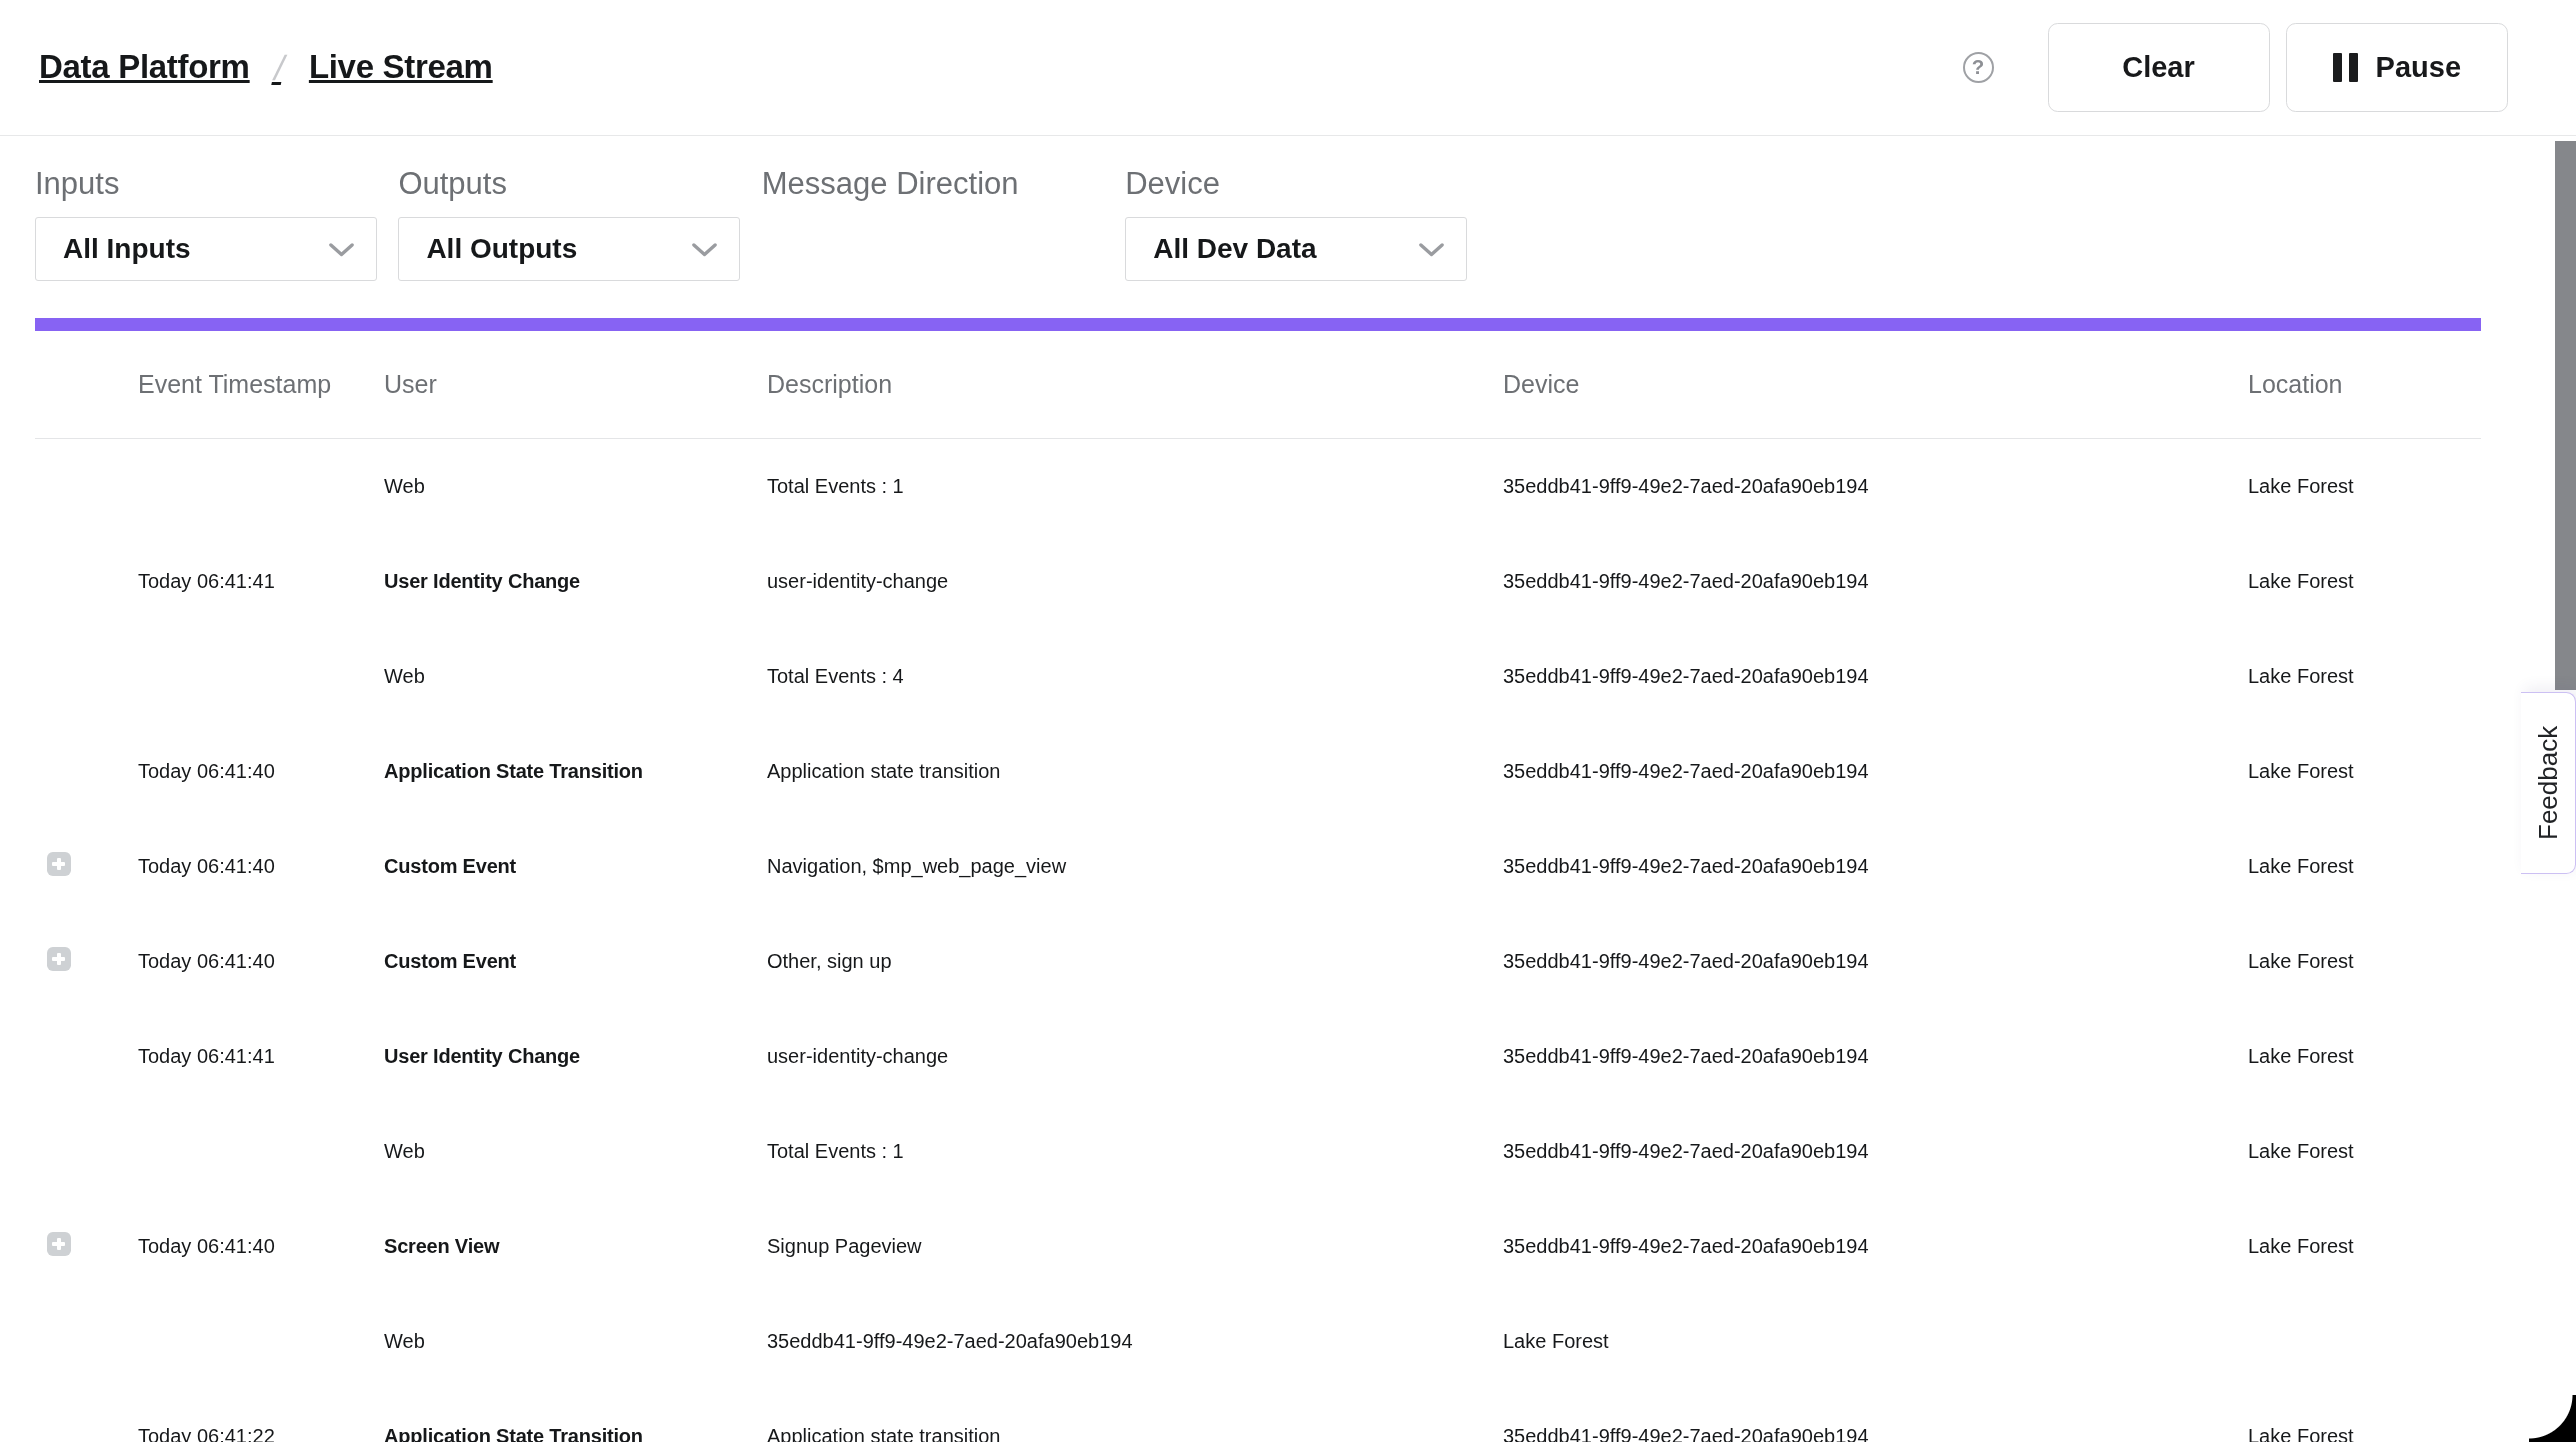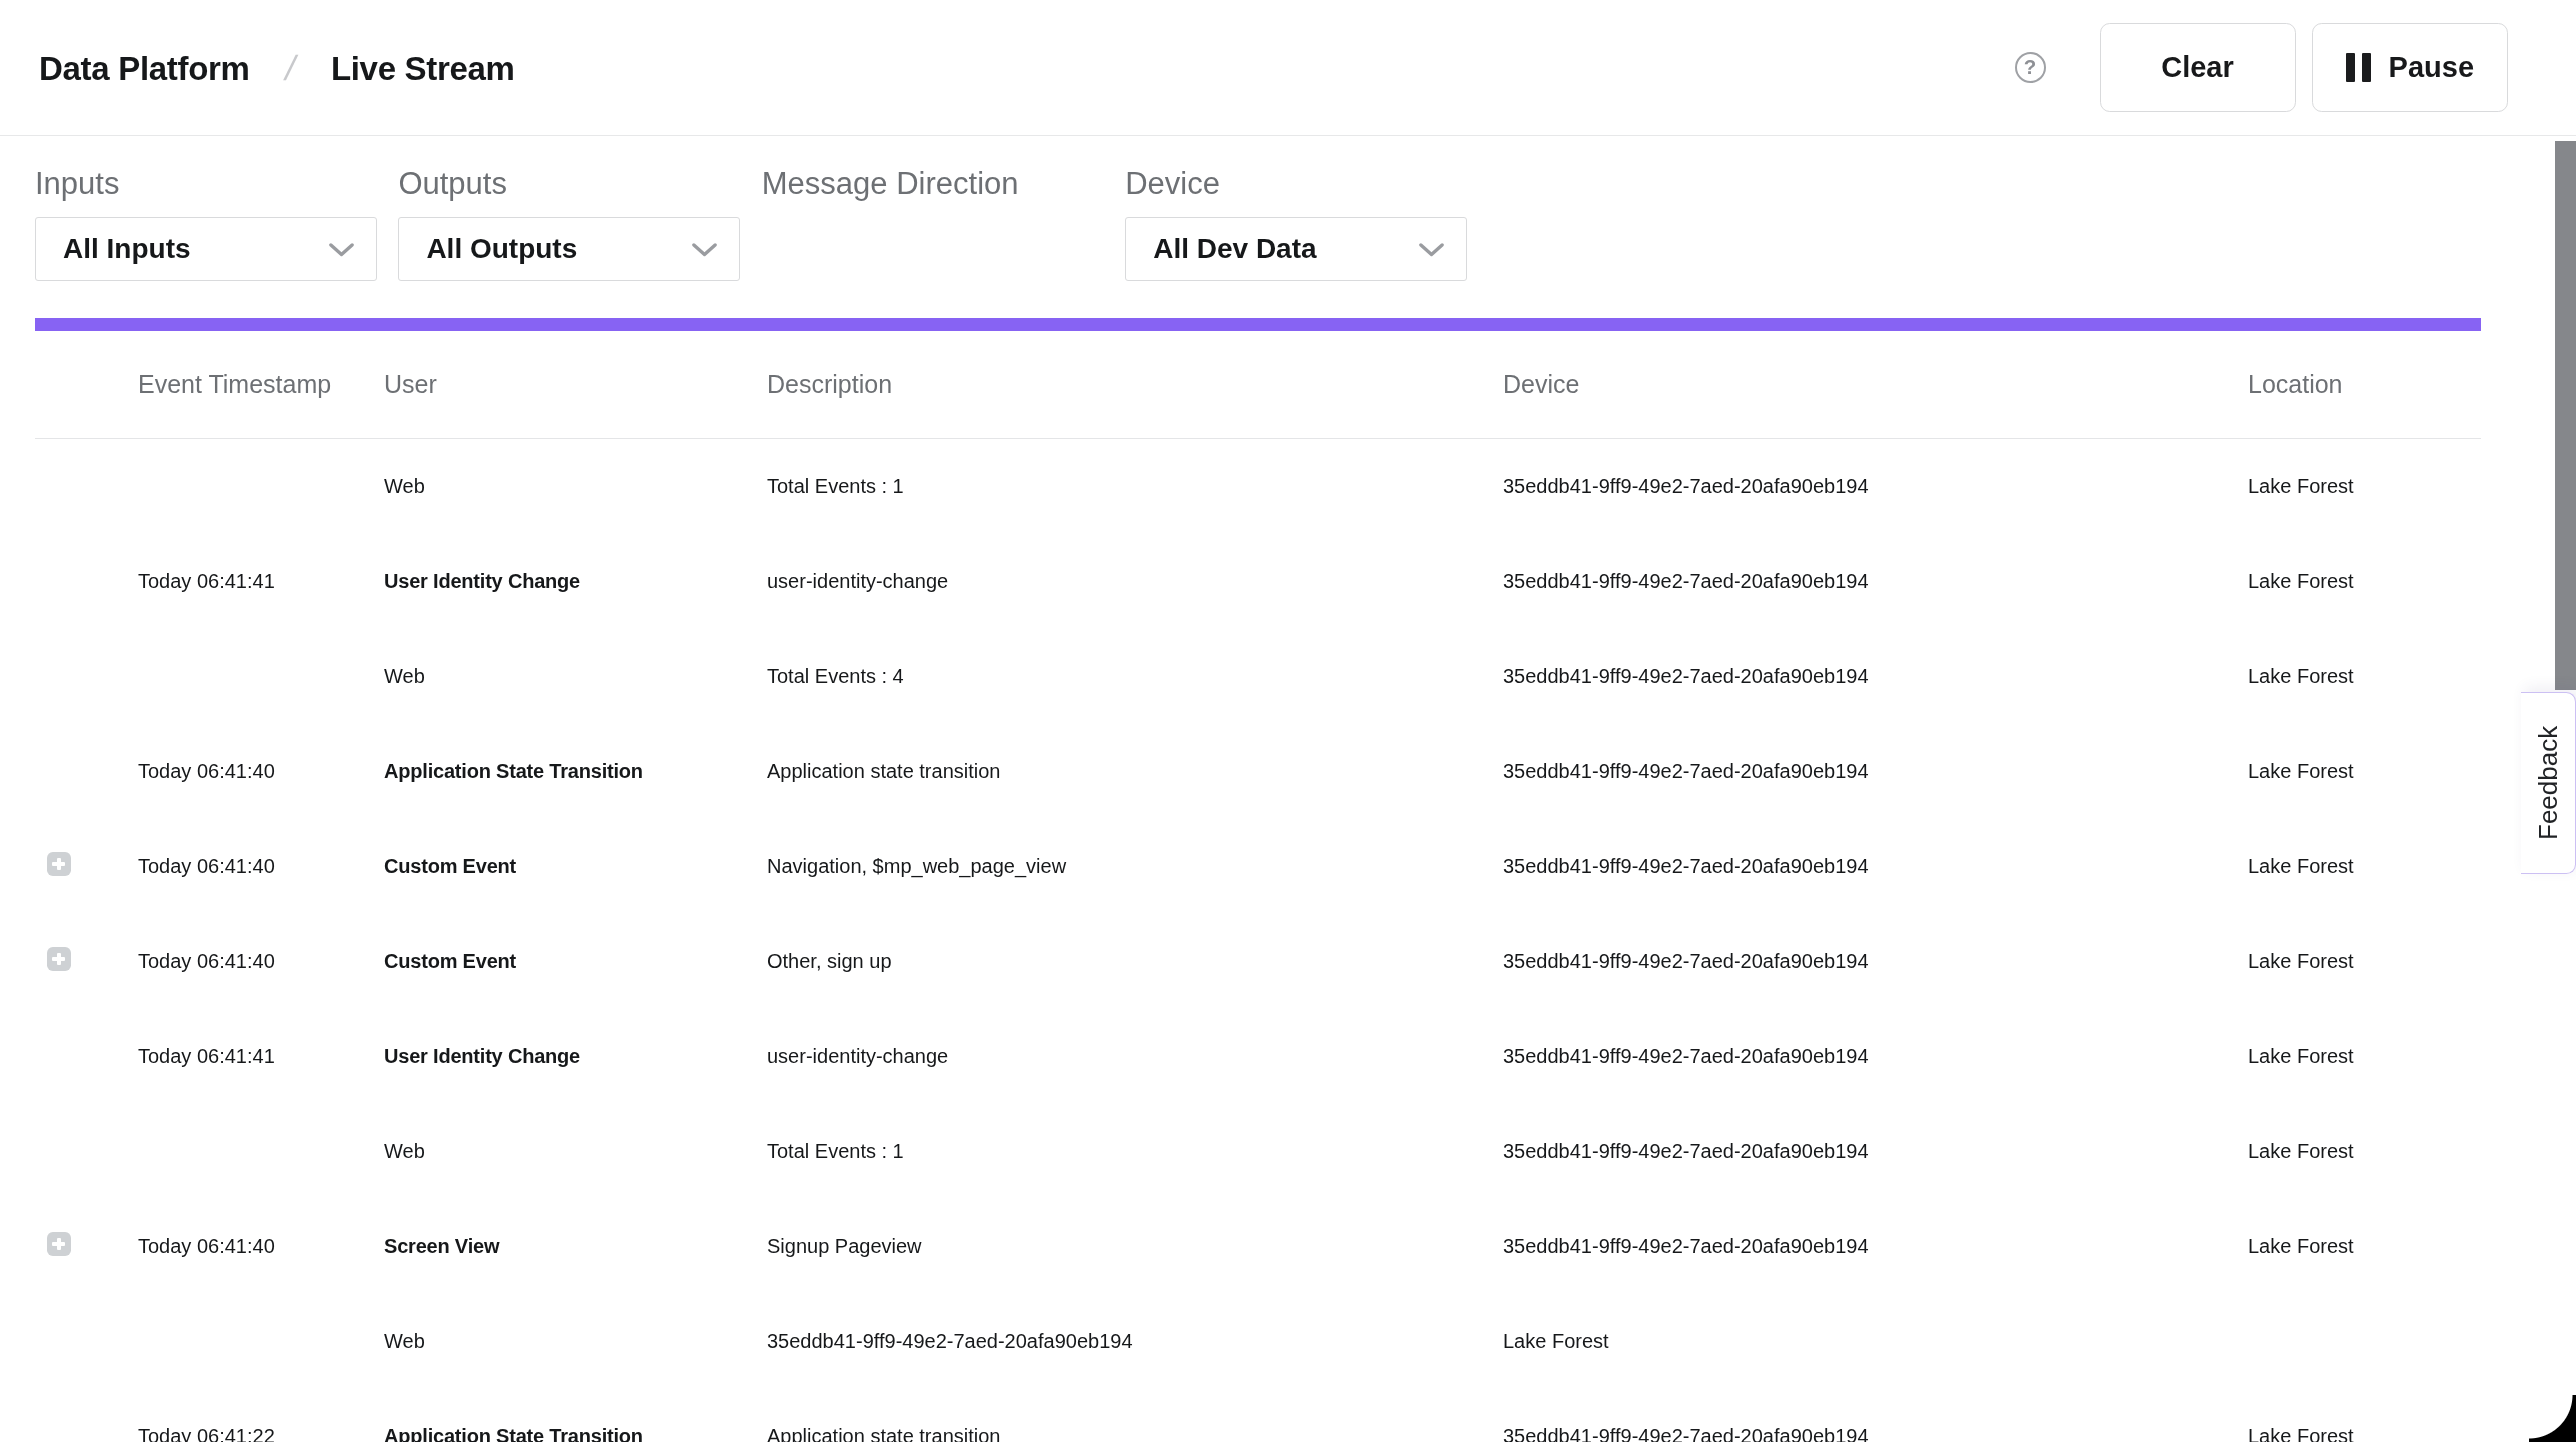--- a/index.html
+++ b/index.html
@@ -20,31 +20,31 @@
     position:relative;
   }
 
   
   .topbar{
     height:136px;
     display:flex;align-items:center;
     padding:0 68px 0 39px;
     border-bottom:1.9px solid var(--light-border);
   }
-  .breadcrumb{display:flex;align-items:flex-end;gap:34px;font-size:33px;font-weight:600;letter-spacing:-0.3px;}
+  .breadcrumb{display:flex;align-items:flex-start;gap:23px;font-size:33px;font-weight:600;letter-spacing:-0.3px;text-decoration:underline;}
   .crumb-sep{color:#c8c9cc;font-weight:400;font-size:35px;transform:skewX(-12deg);padding:0 1.9px;}
   .topbar-spacer{flex:1;}
   .help-circle{
     width:31px;height:31px;border:2.4px solid #9fa1a5;border-radius:50%;
     color:#8e9095;font-size:20.4px;font-weight:700;
     display:flex;align-items:center;justify-content:center;
     margin-right:54px;cursor:pointer;
   }
   .btn{
-    width:196px;height:89px;
+    width:222px;height:89px;
     background:#fff;border:1.9px solid var(--border);border-radius:9.7px;
     display:flex;align-items:center;justify-content:center;gap:17.5px;
     font-size:29px;font-weight:700;color:#18191b;
     font-family:"Liberation Sans", sans-serif;
     cursor:pointer;
   }
   .btn + .btn{margin-left:16.5px;}
   .pause-icon{display:flex;gap:7.8px;}
   .pause-icon span{display:block;width:8.7px;height:29px;background:#1b1c1e;border-radius:1px;}
 

